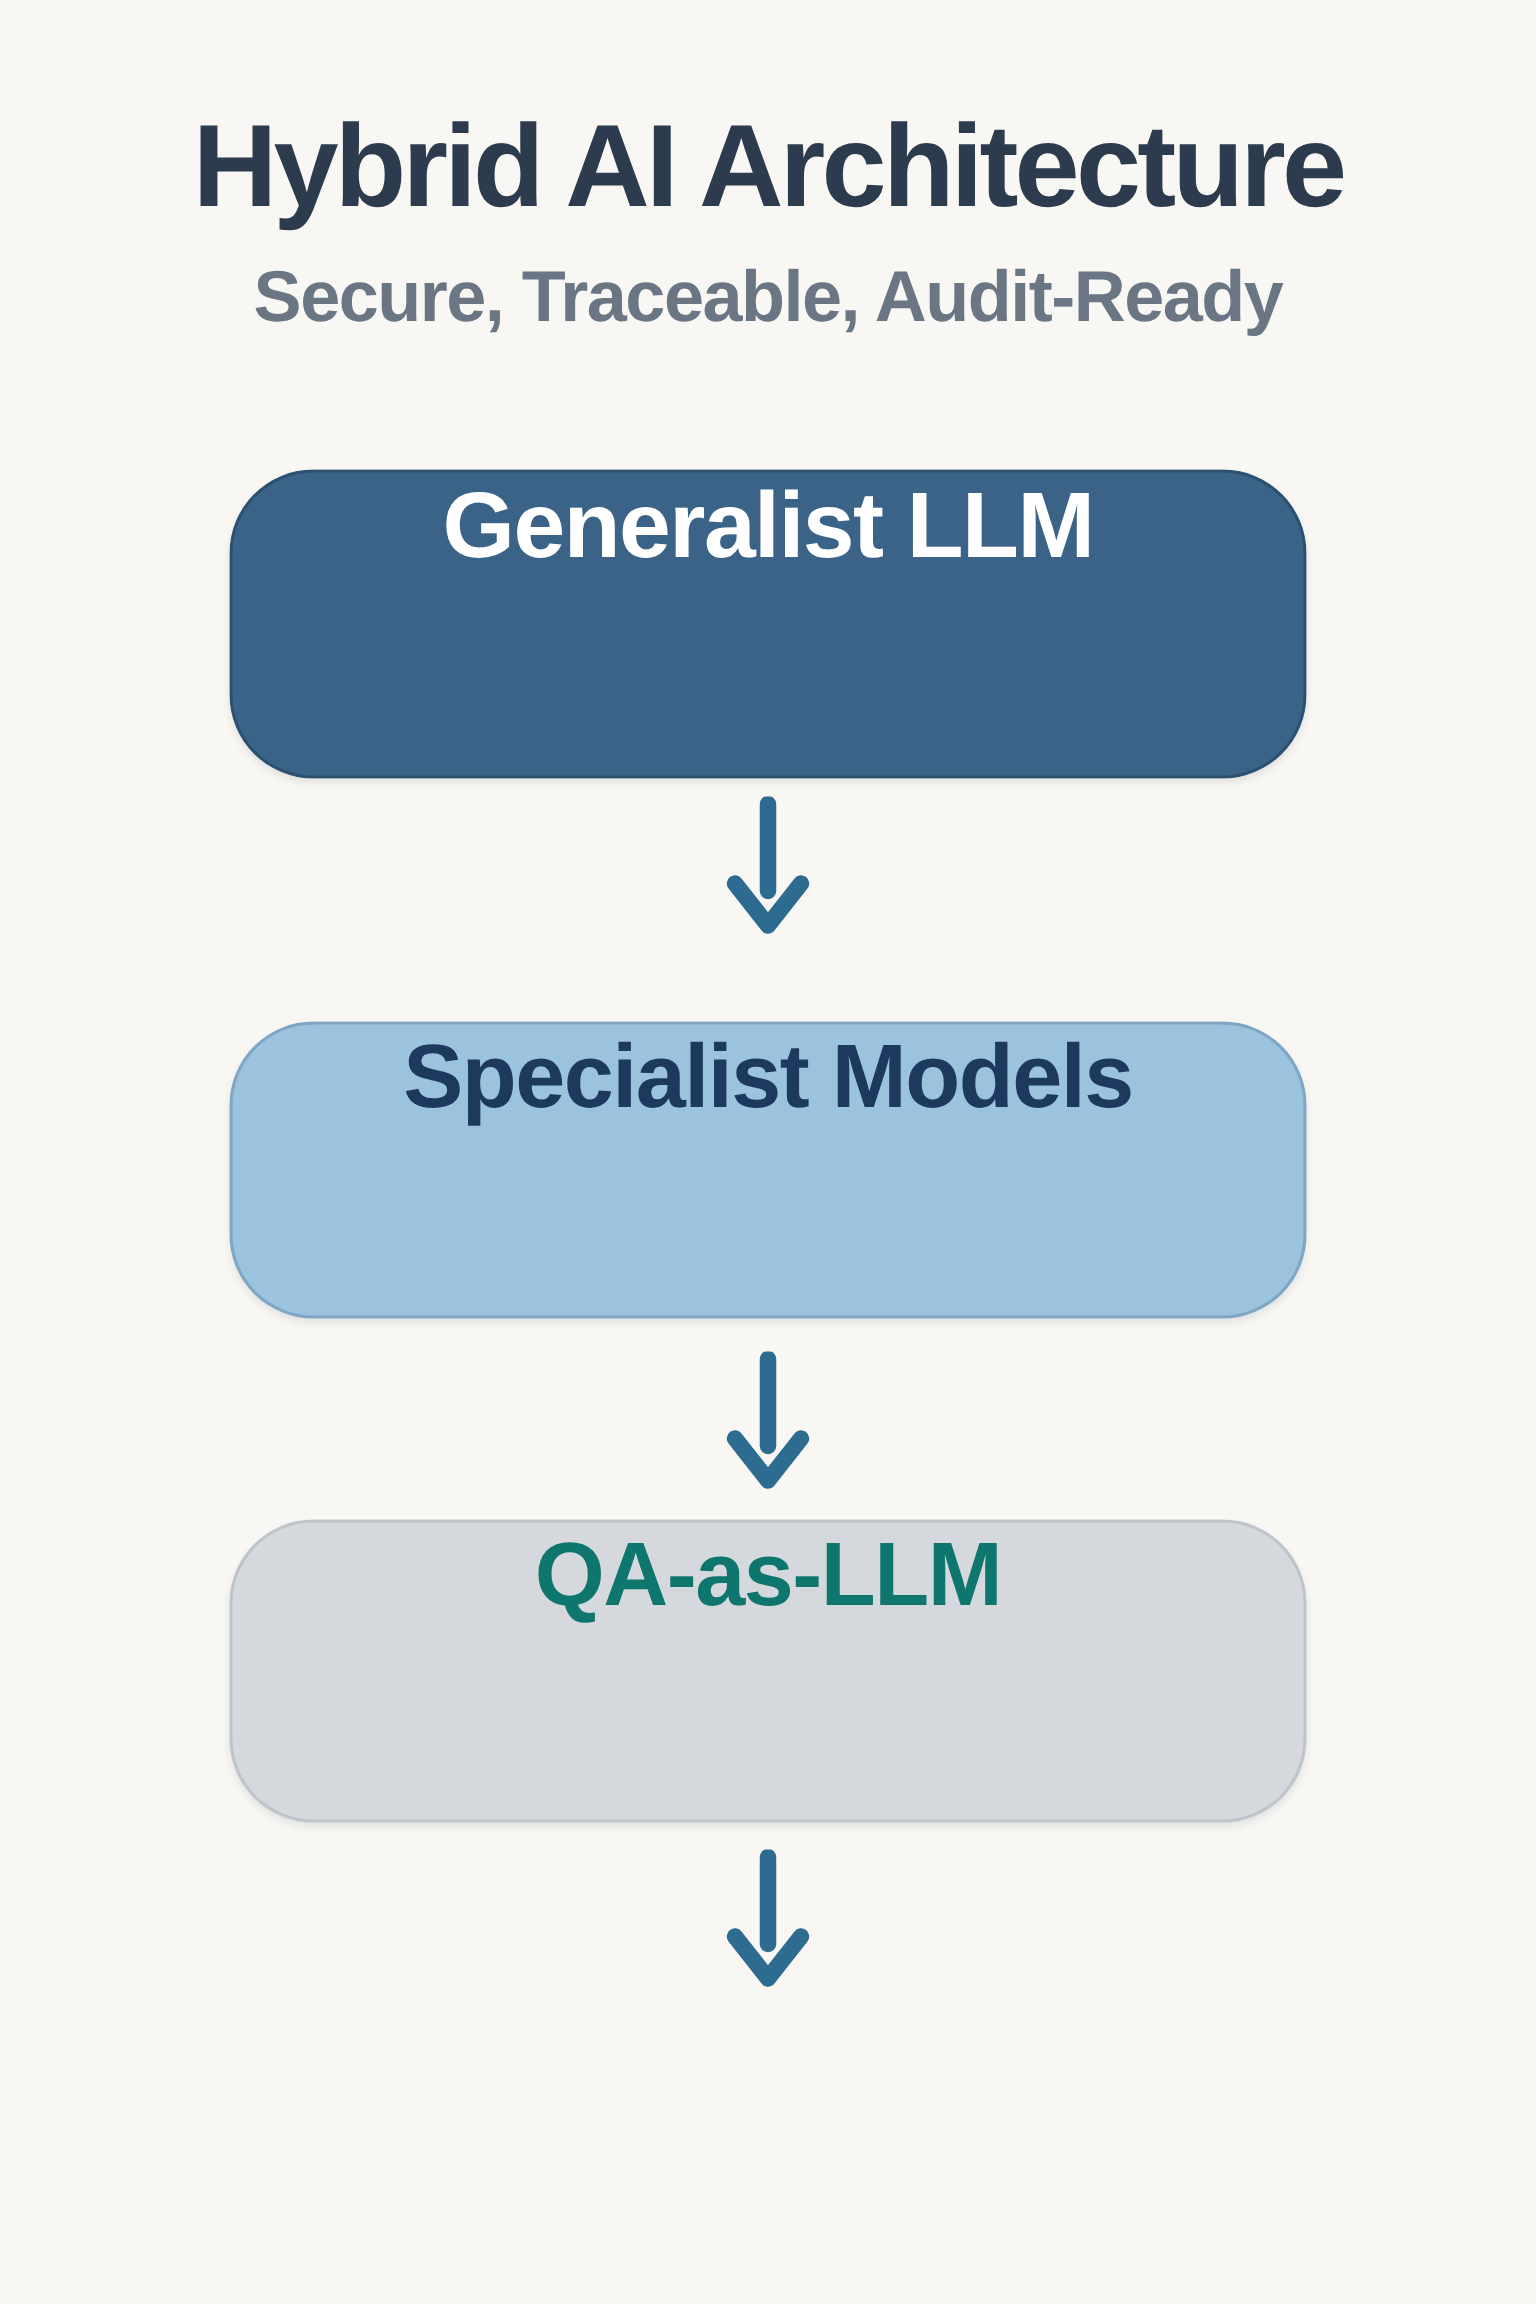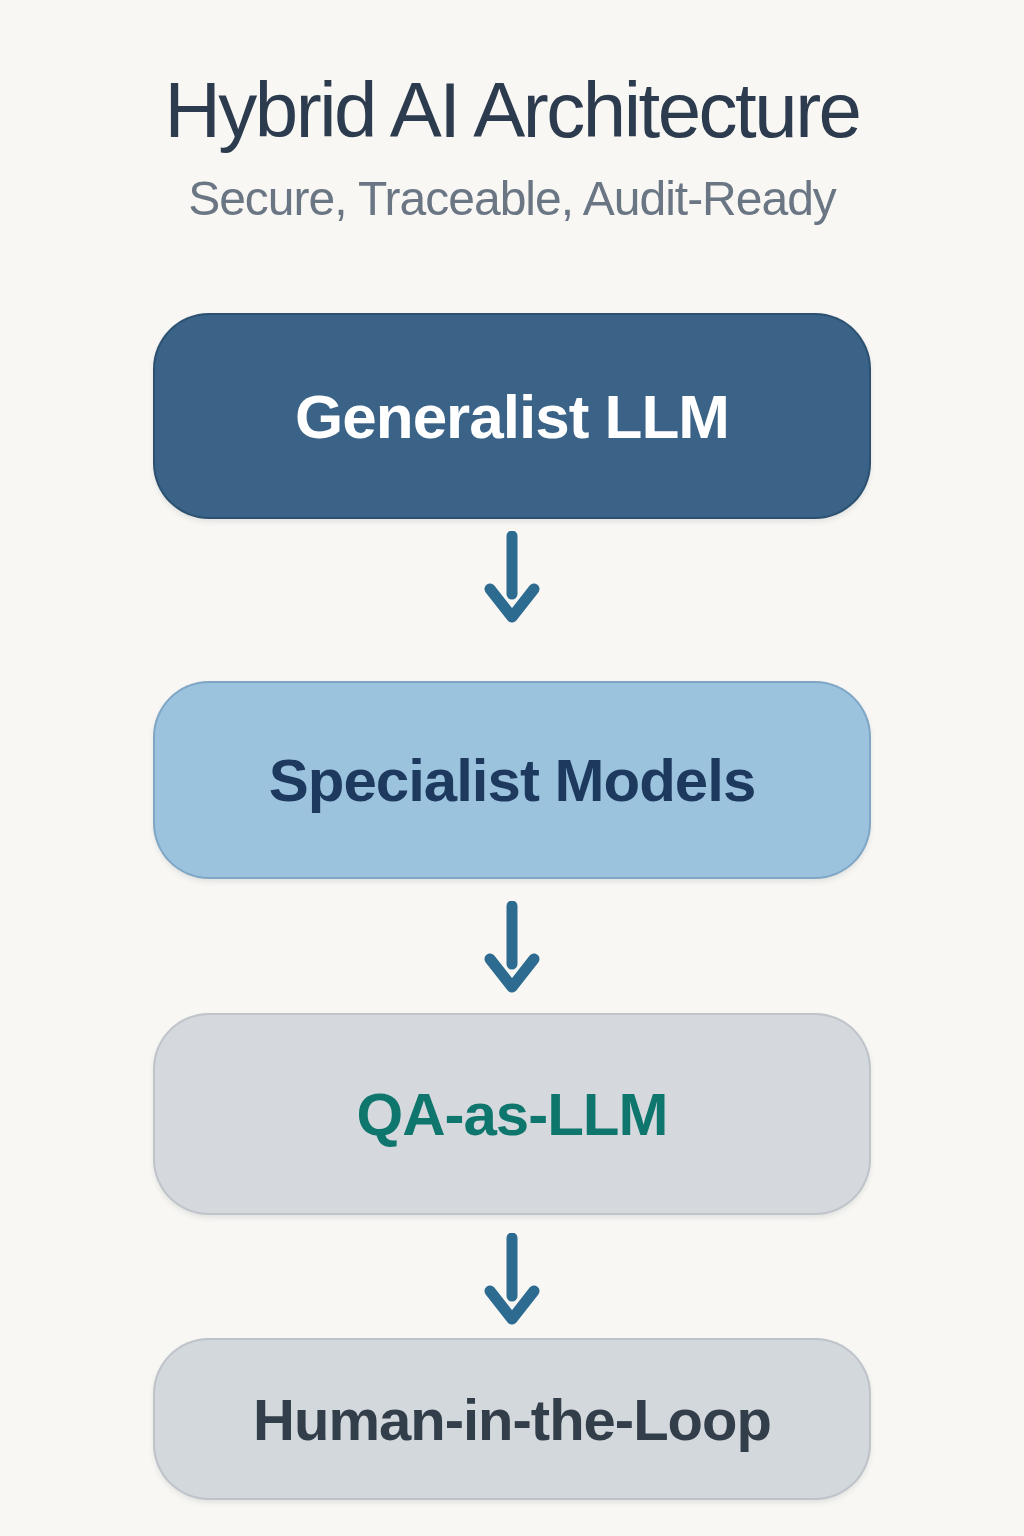--- a/index.html
+++ b/index.html
@@ -17,45 +17,44 @@
     width: 1024px;
     height: 1536px;
     display: flex;
     flex-direction: column;
     align-items: center;
   }
   .title {
     margin: 66px 0 0 0;
     font-size: 78px;
     line-height: 1.15;
-    font-weight: 400;
+    font-weight: 700;
     letter-spacing: -2.5px;
     text-align: center;
     color: #2d3b4e;
   }
   .subtitle {
     margin: 14px 0 0 0;
     font-size: 48px;
     line-height: 1.2;
-    font-weight: 400;
+    font-weight: 700;
     letter-spacing: -1px;
     text-align: center;
     color: #6b7684;
   }
   .flow {
     margin-top: 86px;
     display: flex;
     flex-direction: column;
     align-items: center;
   }
   .box {
     width: 714px;
     border-radius: 56px;
     display: flex;
-    align-items: center;
     justify-content: center;
     font-weight: 700;
     letter-spacing: -1px;
     text-align: center;
     box-shadow: 0 3px 5px rgba(40, 55, 70, 0.10);
   }
   .box-1 {
     height: 202px;
     font-size: 62px;
     border: 2px solid rgba(20, 45, 70, 0.35);
@@ -119,18 +118,15 @@
 
     <div class="box box-3" style="background-color: rgb(213, 217, 222); color: #0f766e;">
       <span>QA-as-LLM</span>
     </div>
 
     <svg class="arrow arrow-3" width="64" height="92" viewBox="0 0 64 92">
       <path d="M32 5 V63" style="stroke: rgb(45, 107, 144);"></path>
       <path d="M10 58 L32 86 L54 58" style="stroke: rgb(45, 107, 144);"></path>
     </svg>
 
-    <div class="box box-4" style="background-color: rgb(211, 216, 221); color: rgb(51, 62, 75);">
-      <span>Human-in-the-Loop</span>
-    </div>
 
   </div>
 </div>
 
 </body></html>

